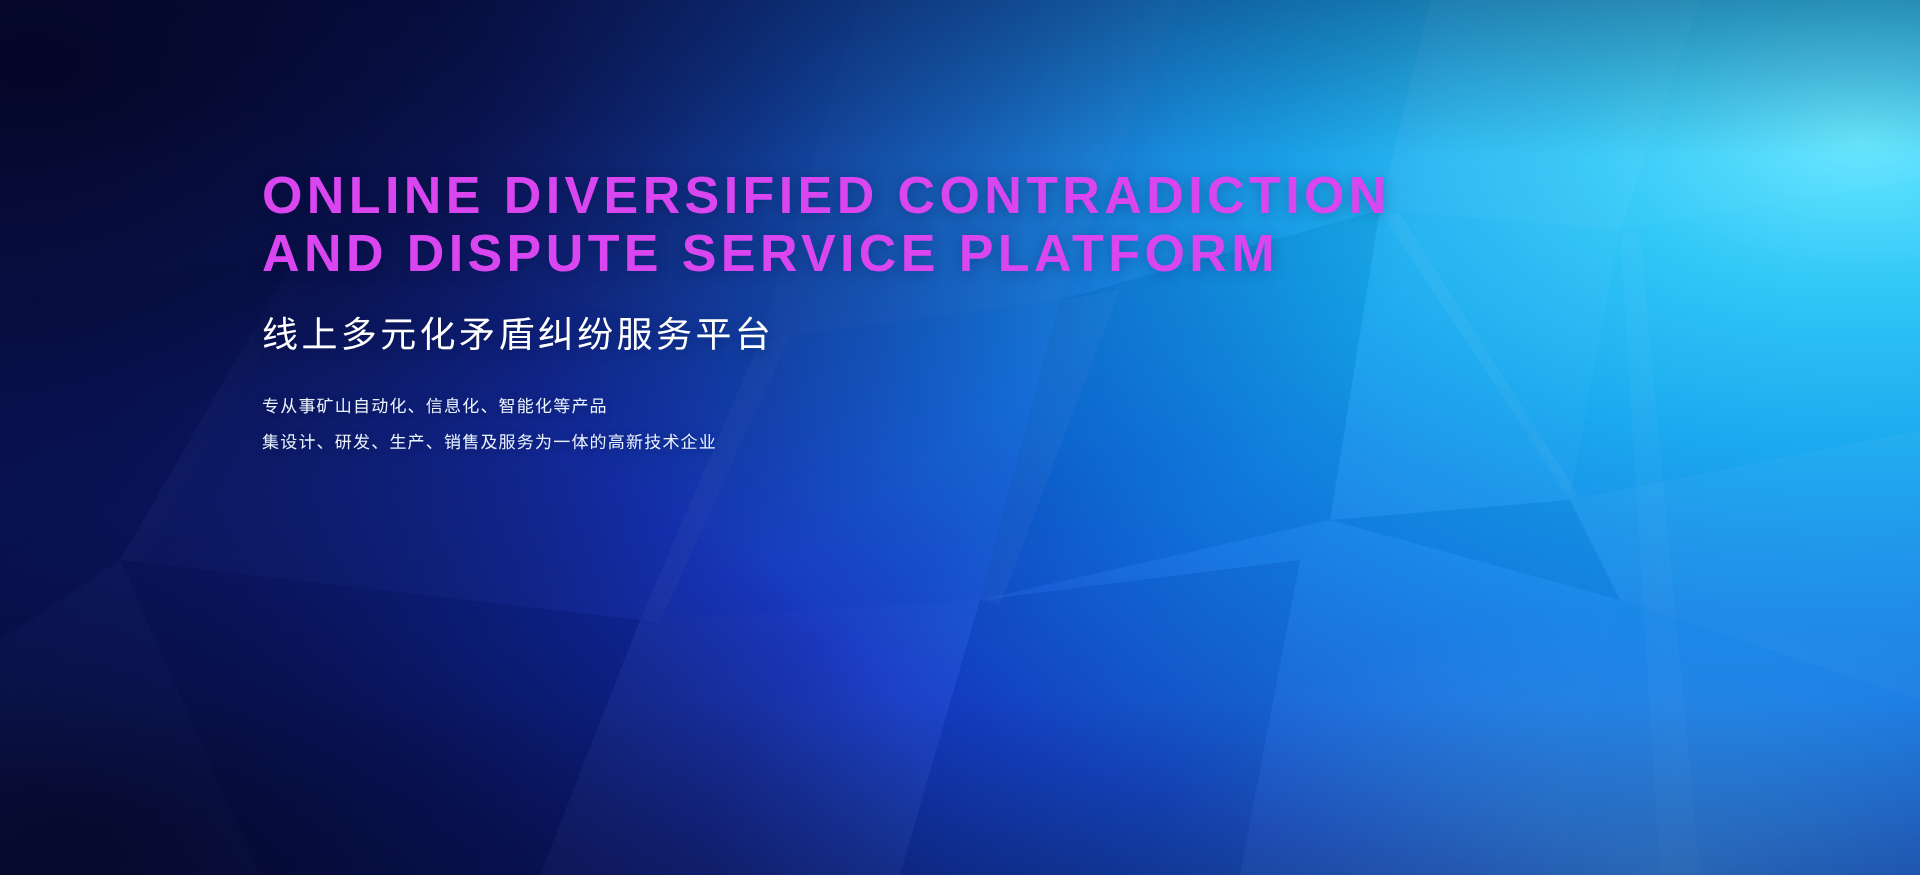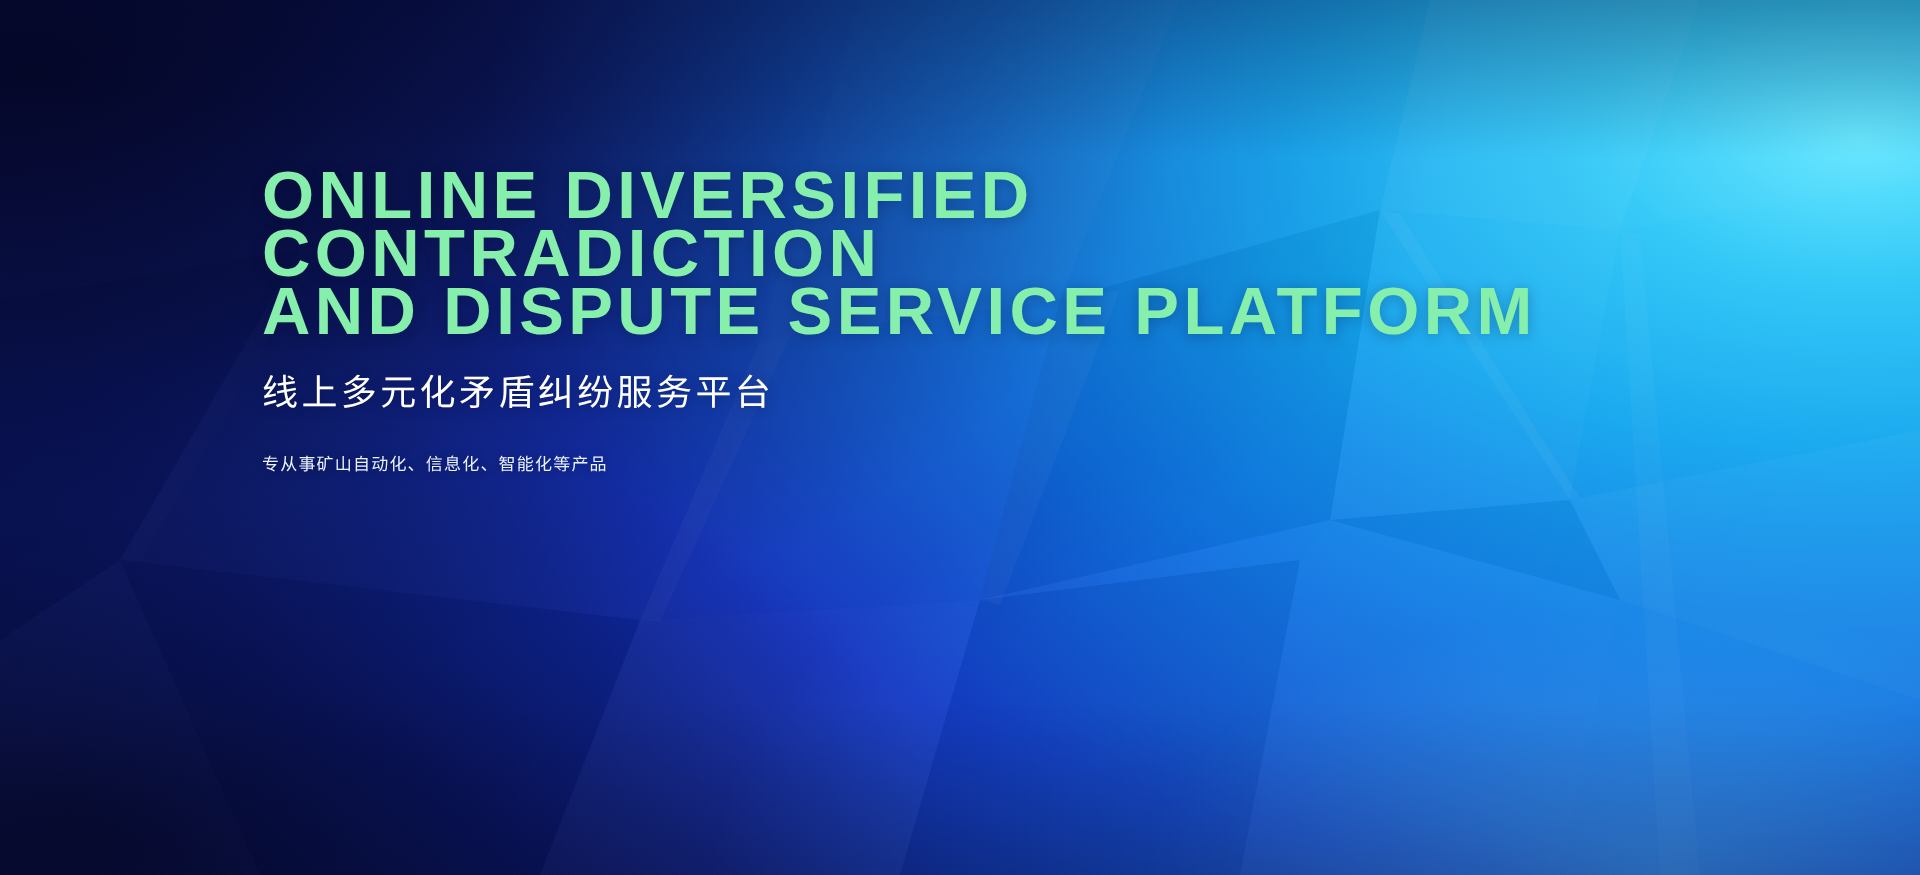--- a/index.html
+++ b/index.html
@@ -59,22 +59,22 @@
   
   .content {
     position: absolute;
     left: 262px;
     top: 166px;
     width: 1300px;
   }
 
   .headline {
     margin: 0;
-    color: #86efac;
-    font-size: 67px;
+    color: #d946ef;
+    font-size: 52px;
     line-height: 58px;
     font-weight: 700;
     letter-spacing: 4.4px;
     white-space: pre-line;
     text-shadow: 0 2px 14px rgba(2,10,50,0.28);
   }
 
   .subtitle {
     margin: 31px 0 0 0;
     color: #ffffff;
@@ -145,16 +145,17 @@
 
   <div class="content">
 
     <h1 class="headline">ONLINE DIVERSIFIED CONTRADICTION
 AND DISPUTE SERVICE PLATFORM</h1>
 
     <div class="subtitle">线上多元化矛盾纠纷服务平台</div>
 
     <div class="desc">
       <span class="desc-line">专从事矿山自动化、信息化、智能化等产品</span>
+      <span class="desc-line">集设计、研发、生产、销售及服务为一体的高新技术企业</span>
     </div>
 
   </div>
 </div>
 
 </body></html>

